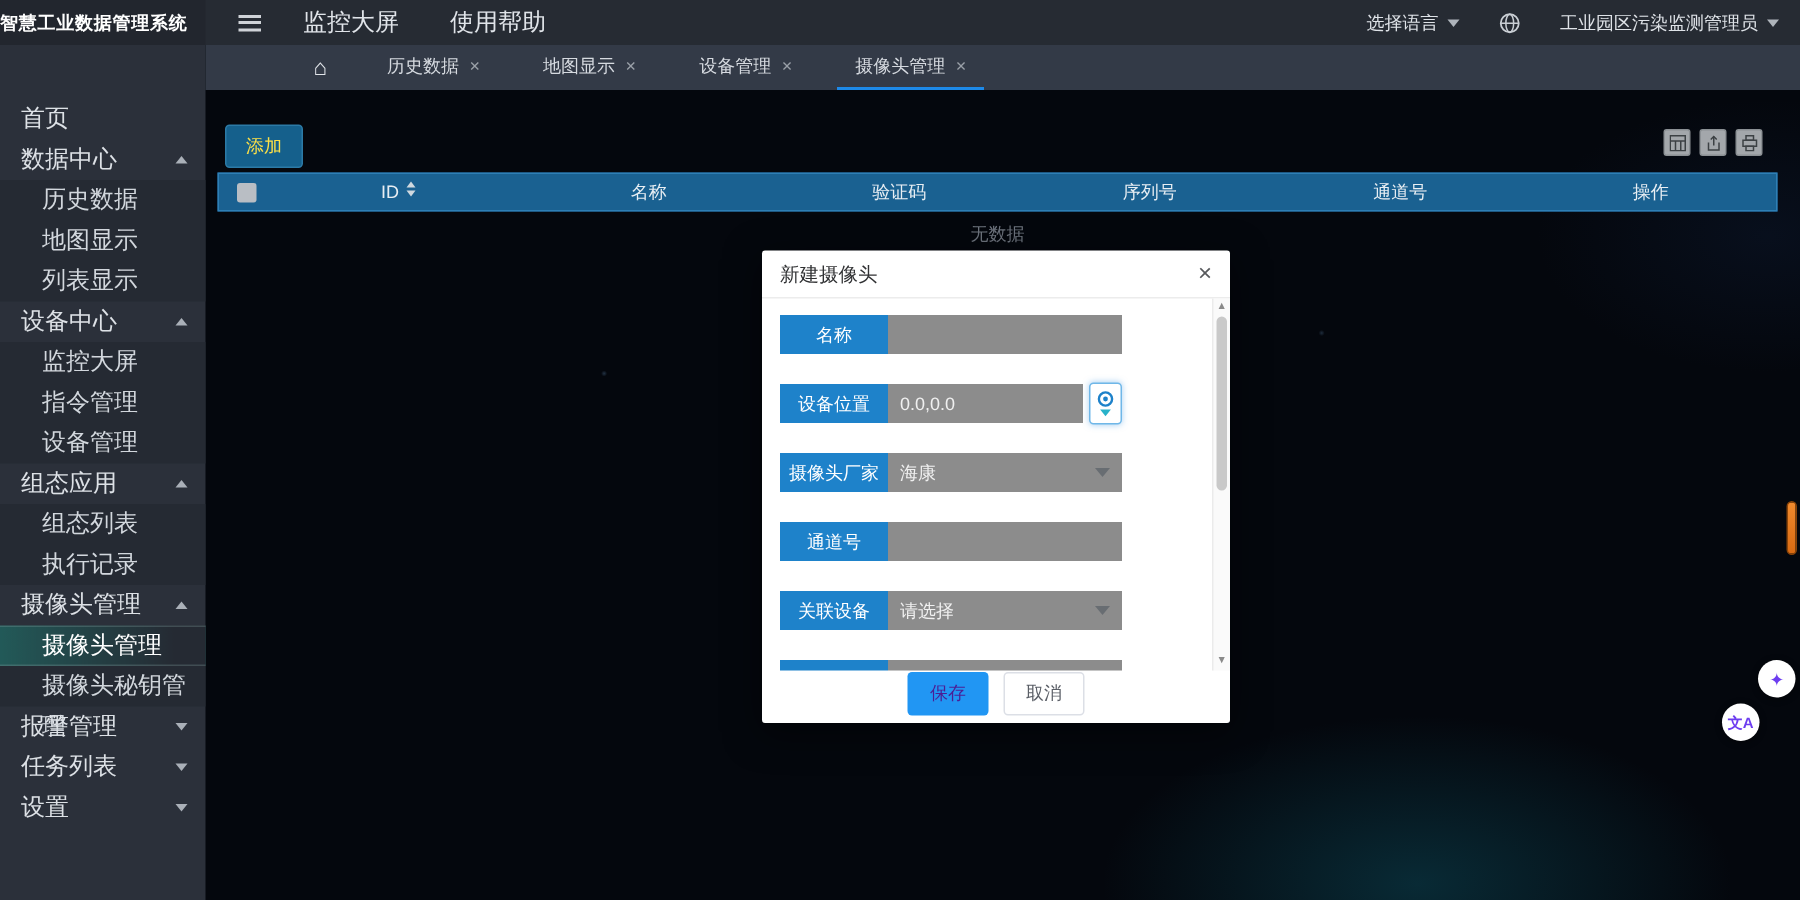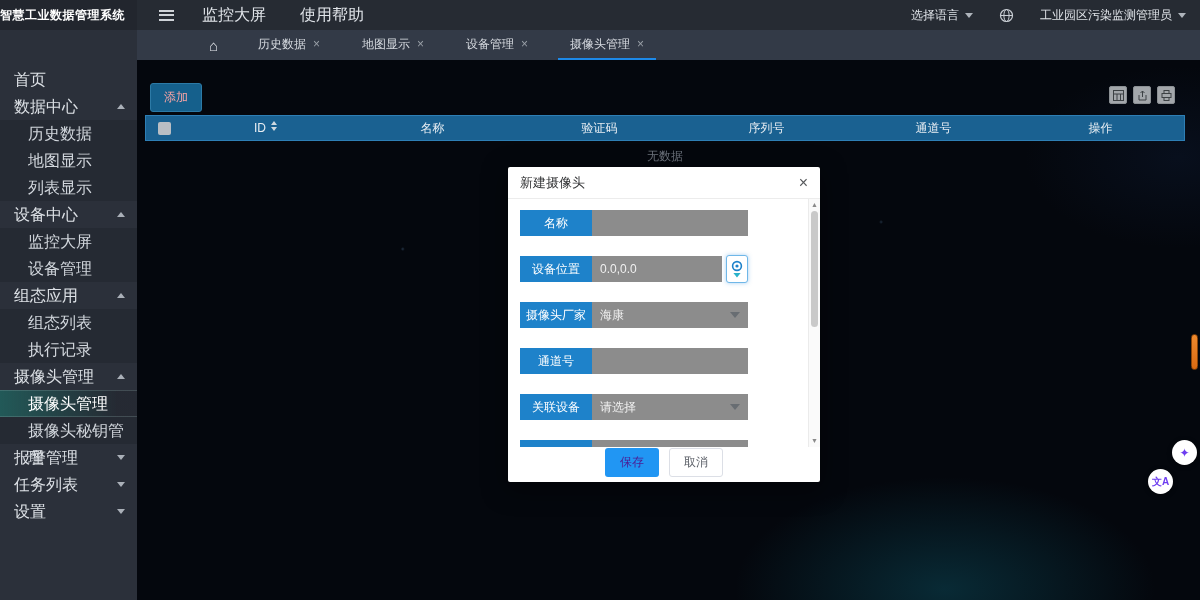--- a/index.html
+++ b/index.html
@@ -38,21 +38,21 @@
 
   
   .main { position:absolute; left:137px; top:60px; width:1063px; height:540px;
     background:
       radial-gradient(300px 160px at 76% 98%, rgba(14,85,102,0.45), transparent 70%),
       radial-gradient(220px 130px at 98% 18%, rgba(22,44,84,0.22), transparent 70%),
       radial-gradient(2px 2px at 25% 35%, rgba(90,130,170,0.35), transparent 100%),
       radial-gradient(2px 2px at 55% 60%, rgba(90,130,170,0.3), transparent 100%),
       radial-gradient(2px 2px at 70% 30%, rgba(90,130,170,0.3), transparent 100%),
       #04070d; }
-  .add-btn { position:absolute; left:13px; top:23px; background:#15608c; border:1px solid #2c7aa6; border-radius:3px; color:#fca5a5; font-size:12px; padding:5px 13px; cursor:pointer; }
+  .add-btn { position:absolute; left:13px; top:23px; background:#15608c; border:1px solid #2c7aa6; border-radius:3px; color:#fde047; font-size:12px; padding:5px 13px; cursor:pointer; }
   .tool-icons { position:absolute; top:26px; right:25px; display:flex; gap:6px; }
   .tool-btn { width:18px; height:18px; background:#a3a7ab; border:1px solid #8b9094; border-radius:2px; display:flex; align-items:center; justify-content:center; cursor:pointer; }
   .tool-btn svg { display:block; }
 
   .thead { position:absolute; left:8px; top:55px; width:1040px; height:26px; background:#1a6191; border:1px solid #2e7fb5; display:flex; align-items:center; color:#e8eef3; font-size:12px; }
   .th-check { width:36px; display:flex; justify-content:center; }
   .checkbox { width:13px; height:13px; background:#b9bec4; border-radius:2px; cursor:pointer; }
   .th { flex:1; text-align:center; display:flex; align-items:flex-start; justify-content:center; gap:5px; cursor:pointer; }
   .sort { display:inline-flex; flex-direction:column; gap:2px; }
   .sort .up { width:0; height:0; border-left:3.5px solid transparent; border-right:3.5px solid transparent; border-bottom:4px solid #cfd9e0; }
@@ -146,20 +146,21 @@
     <div class="s-item">首页</div>
     <div class="s-group"><span>数据中心</span><span class="arr arr-up"></span></div>
     <div class="s-sub">
       <div class="s-item">历史数据</div>
       <div class="s-item">地图显示</div>
       <div class="s-item">列表显示</div>
     </div>
     <div class="s-group"><span>设备中心</span><span class="arr arr-up"></span></div>
     <div class="s-sub">
       <div class="s-item">监控大屏</div>
+      <div class="s-item">指令管理</div>
       <div class="s-item">设备管理</div>
     </div>
     <div class="s-group"><span>组态应用</span><span class="arr arr-up"></span></div>
     <div class="s-sub">
       <div class="s-item">组态列表</div>
       <div class="s-item">执行记录</div>
     </div>
     <div class="s-group"><span>摄像头管理</span><span class="arr arr-up"></span></div>
     <div class="s-sub">
       <div class="s-item active">摄像头管理</div>

